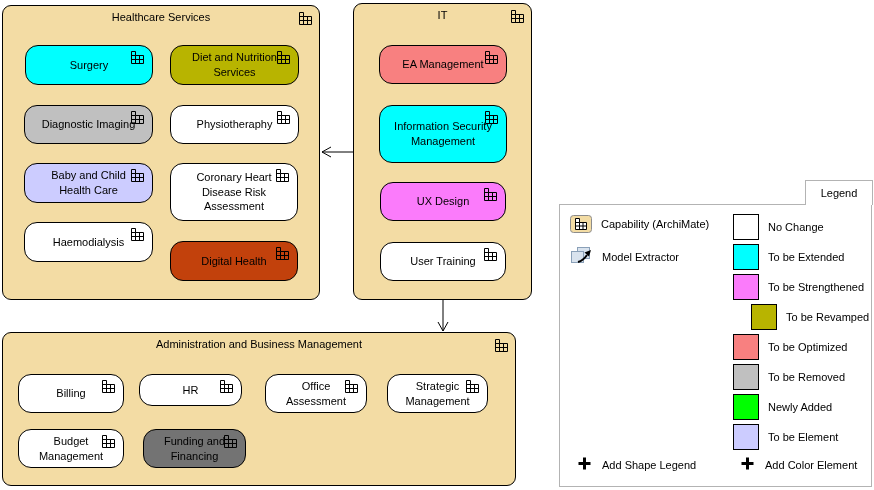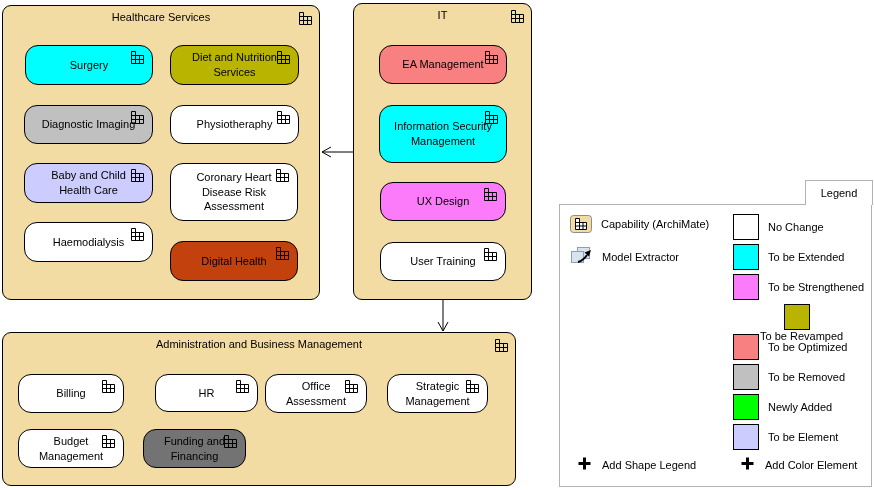--- a/index.html
+++ b/index.html
@@ -162,21 +162,21 @@
             <path d="M0.5,0.5 H4.5 V4.5 H12.5 V12.5 H0.5 Z" fill="none" stroke="#000"></path>
             <path d="M0.5,4.5 H4.5 M0.5,8.5 H12.5 M4.5,4.5 V12.5 M8.5,4.5 V12.5" fill="none" stroke="#000"></path>
           </svg></span>
         <div class="cap-box" style="left: 15px; top: 41px; width: 106px; height: 39px; background: rgb(255, 255, 255);">
           <span>Billing</span>
           <span class="corner-icon"><svg width="13" height="13" viewBox="0 0 13 13">
               <path d="M0.5,0.5 H4.5 V4.5 H12.5 V12.5 H0.5 Z" fill="none" stroke="#000"></path>
               <path d="M0.5,4.5 H4.5 M0.5,8.5 H12.5 M4.5,4.5 V12.5 M8.5,4.5 V12.5" fill="none" stroke="#000"></path>
             </svg></span>
         </div>
-        <div class="cap-box" style="left: 152px; top: 41px; width: 103px; height: 38px; background: rgb(255, 255, 255); align-items: center;">
+        <div class="cap-box" style="left: 136px; top: 41px; width: 103px; height: 32px; background: rgb(255, 255, 255); align-items: center;">
           <span>HR</span>
           <span class="corner-icon"><svg width="13" height="13" viewBox="0 0 13 13">
               <path d="M0.5,0.5 H4.5 V4.5 H12.5 V12.5 H0.5 Z" fill="none" stroke="#000"></path>
               <path d="M0.5,4.5 H4.5 M0.5,8.5 H12.5 M4.5,4.5 V12.5 M8.5,4.5 V12.5" fill="none" stroke="#000"></path>
             </svg></span>
         </div>
         <div class="cap-box" style="left: 262px; top: 41px; width: 102px; height: 39px; background: rgb(255, 255, 255);">
           <span>Office Assessment</span>
           <span class="corner-icon"><svg width="13" height="13" viewBox="0 0 13 13">
               <path d="M0.5,0.5 H4.5 V4.5 H12.5 V12.5 H0.5 Z" fill="none" stroke="#000"></path>
@@ -235,21 +235,21 @@
           <span class="lbl">No Change</span>
         </div>
         <div class="legend-row" style="left: 173px; top: 39px;">
           <span class="swatch" style="background: rgb(0, 255, 255);"></span>
           <span class="lbl">To be Extended</span>
         </div>
         <div class="legend-row" style="left: 173px; top: 69px;">
           <span class="swatch" style="background: rgb(251, 123, 251);"></span>
           <span class="lbl">To be Strengthened</span>
         </div>
-        <div class="legend-row" style="left: 191px; top: 99px; flex-direction: column;">
+        <div class="legend-row" style="left: 191px; top: 99px;">
           <span class="swatch" style="background: rgb(184, 180, 0);"></span>
           <span class="lbl">To be Revamped</span>
         </div>
         <div class="legend-row" style="left: 173px; top: 129px;">
           <span class="swatch" style="background: rgb(248, 128, 128);"></span>
           <span class="lbl">To be Optimized</span>
         </div>
         <div class="legend-row" style="left: 173px; top: 159px;">
           <span class="swatch" style="background: rgb(192, 192, 192);"></span>
           <span class="lbl">To be Removed</span>

